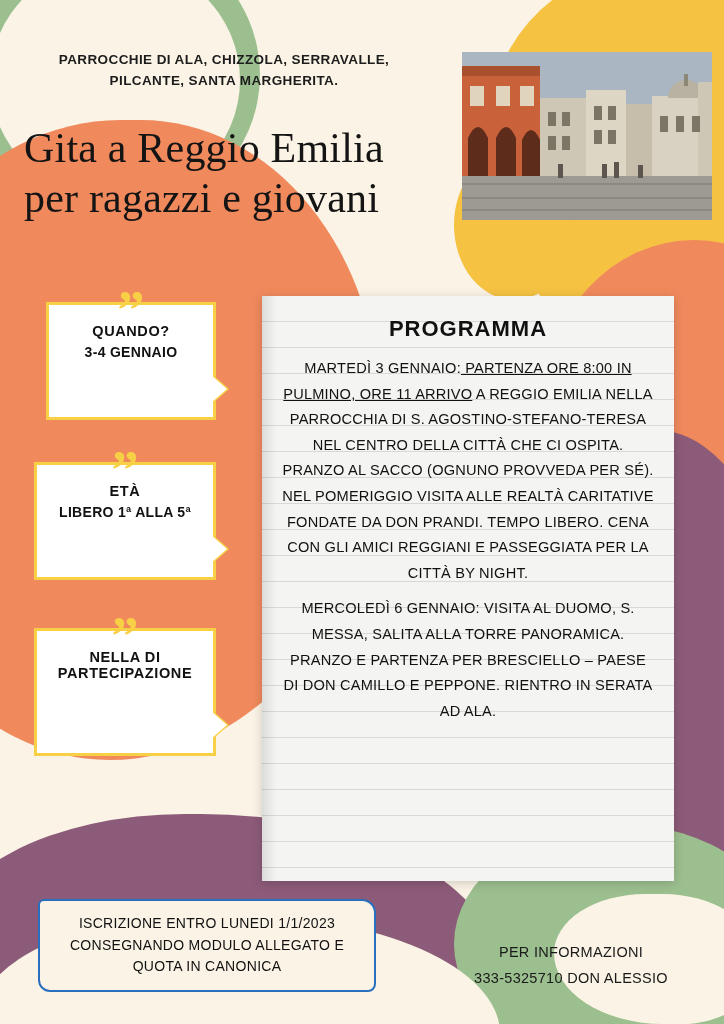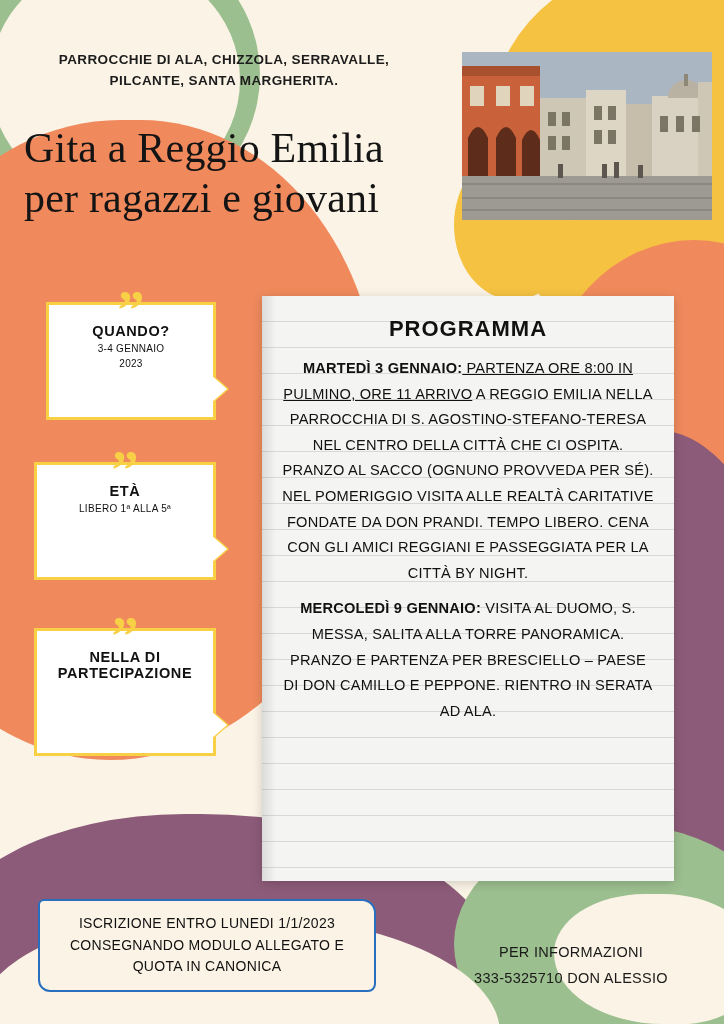--- a/index.html
+++ b/index.html
@@ -152,23 +152,24 @@
     border-left: 16px solid #ffffff;
     filter: drop-shadow(2px 0 0 #f7d046);
   }
   .qbox .head {
     font-weight: 700;
     font-size: 14.5px;
     letter-spacing: .6px;
     margin-bottom: 3px;
   }
   .qbox .line {
-    font-size: 10px;
+    font-size: 14px;
     letter-spacing: .3px;
     line-height: 1.45;
+    font-weight: bold;
   }
   .qbox-inner {
     padding: 18px 12px 10px;
   }
   #qbox-quando { left: 46px; top: 302px; width: 170px; height: 118px; }
   #qbox-eta    { left: 34px; top: 462px; width: 182px; height: 118px; }
   #qbox-quota  { left: 34px; top: 628px; width: 182px; height: 128px; }
 
   
   .paper {
@@ -209,21 +210,21 @@
     letter-spacing: 1px;
     font-weight: 700;
   }
   .paper p {
     margin: 0 0 10px;
     font-size: 14.6px;
     line-height: 25.6px;
     letter-spacing: .2px;
   }
   .paper .day {
-    font-weight: 700;
+    font-weight: 400;
   }
   .u { text-decoration: underline; }
 
   
   .signup {
     position: absolute;
     left: 38px; bottom: 32px;
     width: 338px;
     padding: 12px 14px;
     background: #fbf4e6;
@@ -325,21 +326,20 @@
       </g>
     </svg>
   </div>
 
   <div class="qbox" id="qbox-quando">
     <span class="quote-mark">”</span>
     <div class="tail"></div>
     <div class="qbox-inner">
       <div class="head">QUANDO?</div>
       <div class="line">3-4 GENNAIO</div>
-      <div class="line">2023</div>
     </div>
   </div>
 
   <div class="qbox" id="qbox-eta">
     <span class="quote-mark">”</span>
     <div class="tail"></div>
     <div class="qbox-inner">
       <div class="head">ETÀ</div>
       <div class="line">LIBERO 1ª ALLA 5ª</div>
     </div>
@@ -355,21 +355,21 @@
 
   <div class="paper">
     <div class="rules"></div>
     <div class="fold"></div>
     <div class="paper-content">
       <h2>PROGRAMMA</h2>
       <p>
         <span class="day">MARTEDÌ 3 GENNAIO:</span><span class="u"> PARTENZA ORE 8:00 IN PULMINO, ORE 11 ARRIVO</span><span> A REGGIO EMILIA NELLA PARROCCHIA DI S. AGOSTINO-STEFANO-TERESA NEL CENTRO DELLA CITTÀ CHE CI OSPITA. PRANZO AL SACCO (OGNUNO PROVVEDA PER SÉ). NEL POMERIGGIO VISITA ALLE REALTÀ CARITATIVE FONDATE DA DON PRANDI. TEMPO LIBERO. CENA CON GLI AMICI REGGIANI E PASSEGGIATA PER LA CITTÀ BY NIGHT.</span>
       </p>
       <p>
-        <span class="day">MERCOLEDÌ 9 GENNAIO:</span><span> VISITA AL DUOMO, S. MESSA, SALITA ALLA TORRE PANORAMICA. PRANZO E PARTENZA PER BRESCIELLO – PAESE DI DON CAMILLO E PEPPONE. RIENTRO IN SERATA AD ALA.</span>
+        <span class="day">MERCOLEDÌ 6 GENNAIO:</span><span> VISITA AL DUOMO, S. MESSA, SALITA ALLA TORRE PANORAMICA. PRANZO E PARTENZA PER BRESCIELLO – PAESE DI DON CAMILLO E PEPPONE. RIENTRO IN SERATA AD ALA.</span>
       </p>
     </div>
   </div>
 
   <div class="signup">ISCRIZIONE ENTRO LUNEDI 1/1/2023 CONSEGNANDO MODULO ALLEGATO E QUOTA IN CANONICA</div>
 
   <div class="info">
     <div>PER INFORMAZIONI</div>
     <div>333-5325710 DON ALESSIO</div>
   </div>

